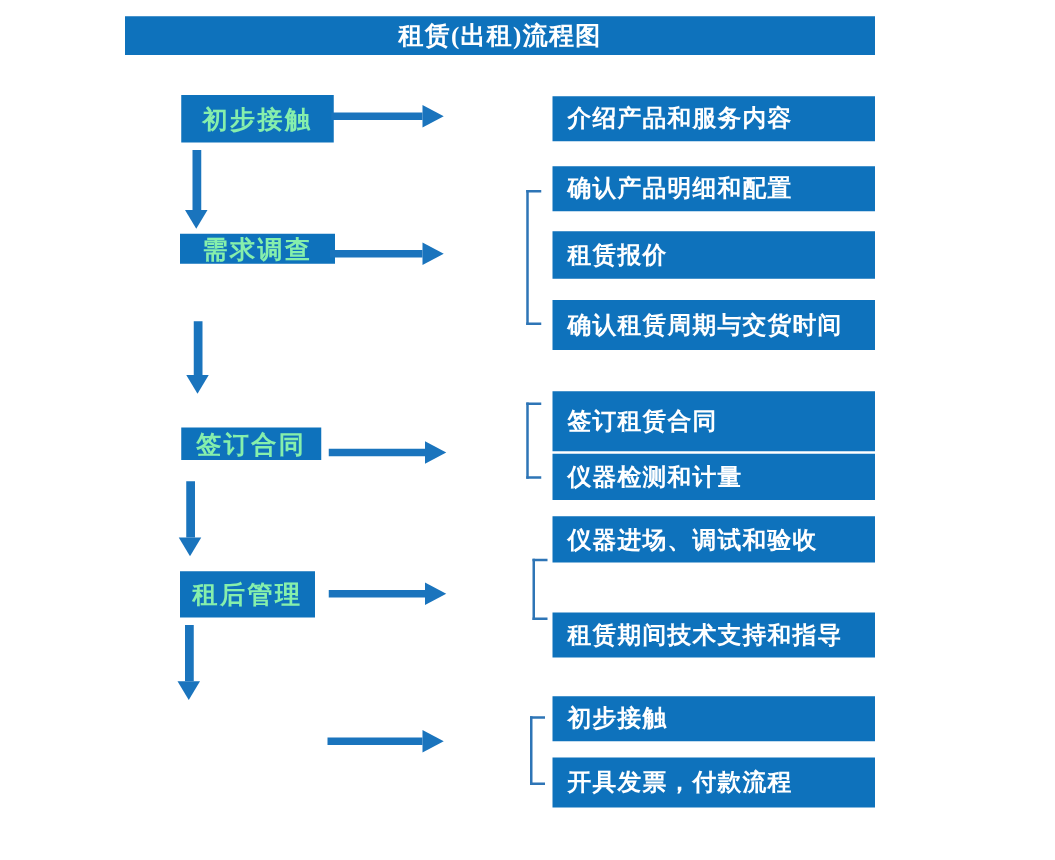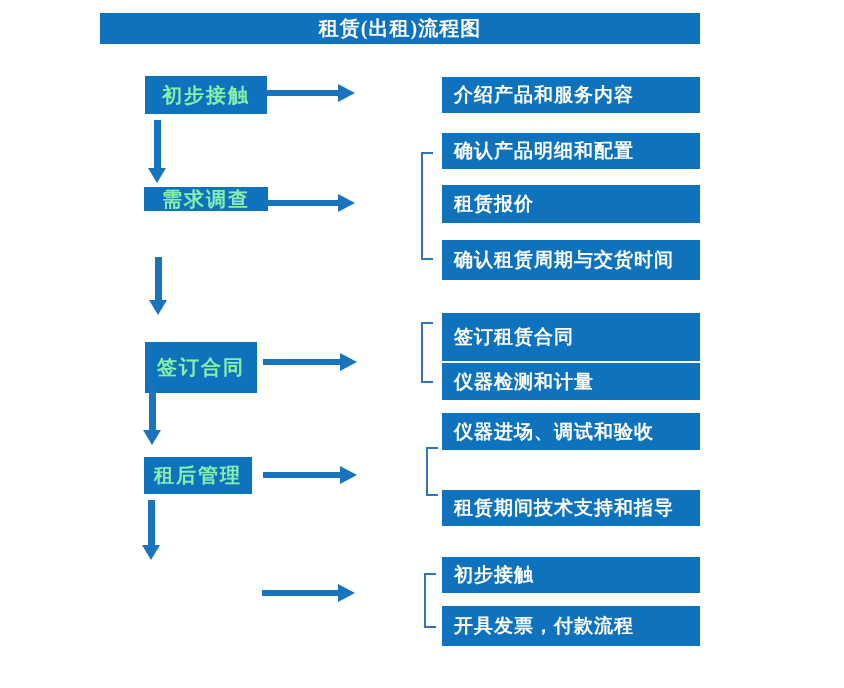--- a/index.html
+++ b/index.html
@@ -41,21 +41,21 @@
 </style>
 </head>
 <body>
 
 <div class="canvas">
 
   <div class="title-bar">租赁(出租)流程图</div>
 
   <div class="stage" style="left:103px;top:76px;width:122px;height:38px">初步接触</div>
   <div class="stage" style="left:102px;top:187px;width:124px;height:24px">需求调查</div>
-  <div class="stage" style="left:103px;top:342px;width:112px;height:51px">签订合同</div>
+  <div class="stage" style="left:103px;top:342px;width:112px;height:26px">签订合同</div>
   <div class="stage" style="left:102px;top:457px;width:108px;height:37px">租后管理</div>
 
   <div class="detail" style="top:77px;height:36px">介绍产品和服务内容</div>
 
   <div class="detail" style="top:133px;height:36px">确认产品明细和配置</div>
   <div class="detail" style="top:185px;height:38px">租赁报价</div>
   <div class="detail" style="top:240px;height:40px">确认租赁周期与交货时间</div>
 
   <div class="detail" style="top:313px;height:48px">签订租赁合同</div>
   <div class="detail" style="top:363px;height:37px">仪器检测和计量</div>

